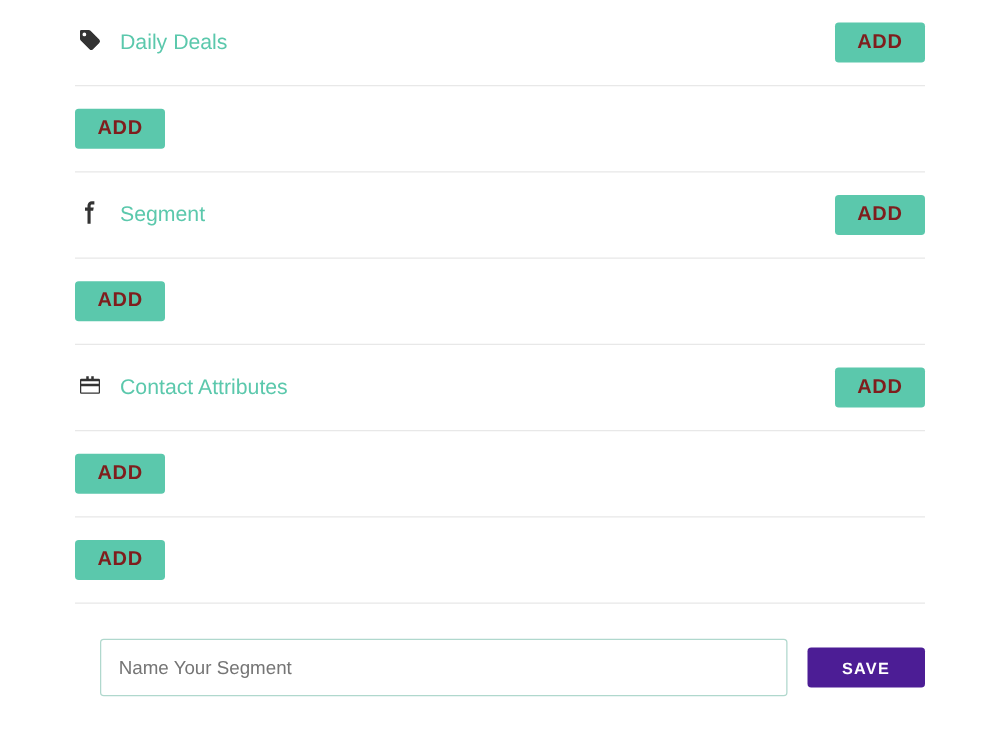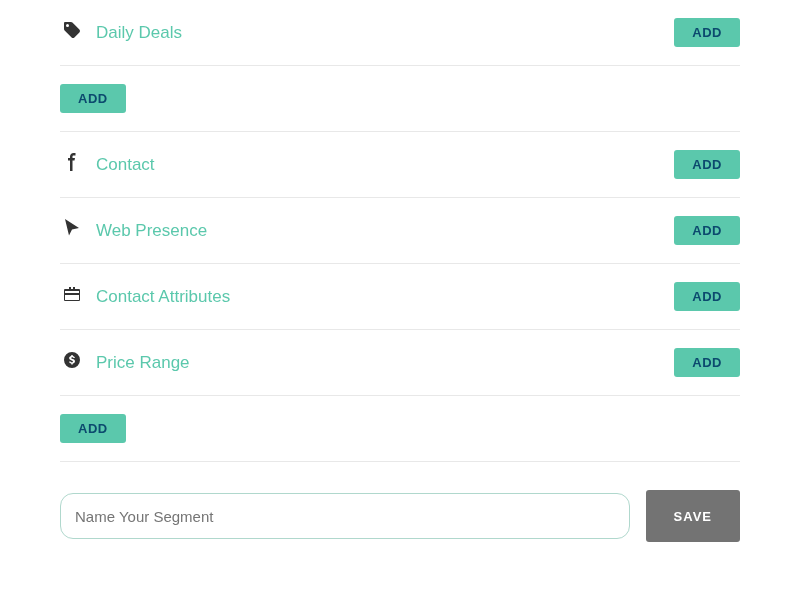--- a/index.html
+++ b/index.html
@@ -46,53 +46,54 @@
     .row-label {
       color: #5bc8ac;
       font-size: 17px;
       font-weight: 500;
       text-decoration: none;
       cursor: pointer;
     }
 
     .add-btn {
       background-color: #5bc8ac;
-      color: #0c4a6e;
+      color: #7f1d1d;
       border: none;
       padding: 7px 18px;
-      font-size: 13px;
+      font-size: 16px;
       font-weight: 600;
       letter-spacing: 0.5px;
       cursor: pointer;
       border-radius: 3px;
     }
 
     .bottom-bar {
       display: flex;
       align-items: center;
       gap: 16px;
       margin-top: 28px;
     }
 
     .segment-name-input {
       flex: 1;
       height: 46px;
       border: 1px solid #b0d8cd;
-      border-radius: 13px;
+      border-radius: 3px;
       padding: 0 14px;
       font-size: 15px;
       color: #0f766e;
       outline: none;
+      margin-left: 20px;
     }
 
     .save-btn {
-      background-color: #737373;
+      background-color: #4c1d95;
       color: #ffffff;
       border: none;
-      height: 52px;
+      height: 32px;
       padding: 0 28px;
       font-size: 13px;
       font-weight: 700;
       letter-spacing: 1px;
       cursor: pointer;
       border-radius: 3px;
     }
 
     
     .icon-svg {
@@ -116,49 +117,37 @@
         <button class="add-btn">ADD</button>
       </div>
       <div class="segment-row">
         <button class="add-btn">ADD</button>
       </div>
       <div class="segment-row">
         <div class="row-left">
           <span class="row-icon"><svg class="icon-svg" viewBox="0 0 20 20" xmlns="http://www.w3.org/2000/svg">
       <path d="M11.5 3.5h2V1h-2C9.57 1 8 2.57 8 4.5V6H6v2.5h2V19h2.5V8.5h2l.5-2.5h-2.5V4.5c0-.55.45-1 1-1z"></path>
     </svg></span>
-          <span class="row-label">Contact</span>
+          <span class="row-label">Segment</span>
         </div>
         <button class="add-btn">ADD</button>
       </div>
       <div class="segment-row">
-        <div class="row-left">
-          <span class="row-icon"><svg class="icon-svg" viewBox="0 0 20 20" xmlns="http://www.w3.org/2000/svg">
-      <path d="M3 1l14 9-7 1.5-3 6L3 1z"></path>
-    </svg></span>
-          <span class="row-label">Web Presence</span>
-        </div>
         <button class="add-btn">ADD</button>
       </div>
       <div class="segment-row">
         <div class="row-left">
           <span class="row-icon"><svg class="icon-svg" viewBox="0 0 20 20" xmlns="http://www.w3.org/2000/svg">
       <path d="M7 5V3h6v2h4a1 1 0 0 1 1 1v10a1 1 0 0 1-1 1H3a1 1 0 0 1-1-1V6a1 1 0 0 1 1-1h4zm2-2v2h2V3H9zm-6 4v2h14V7H3zm0 4v5h14v-5H3z"></path>
     </svg></span>
           <span class="row-label">Contact Attributes</span>
         </div>
         <button class="add-btn">ADD</button>
       </div>
       <div class="segment-row">
-        <div class="row-left">
-          <span class="row-icon"><svg class="icon-svg" viewBox="0 0 20 20" xmlns="http://www.w3.org/2000/svg">
-      <path d="M10 2a8 8 0 1 0 0 16A8 8 0 0 0 10 2zm.75 11.5v1h-1.5v-1c-1.2-.2-2.1-1-2.1-2.1h1.5c0 .5.5.9 1.1.9.7 0 1.2-.35 1.2-.9 0-.5-.3-.75-1.3-1-1.3-.3-2.5-.9-2.5-2.3 0-1.1.9-1.9 2.1-2.1V5h1.5v1c1.2.2 2.1 1 2.1 2.1H11.4c0-.5-.5-.9-1.1-.9-.7 0-1.1.35-1.1.8 0 .5.3.7 1.35 1 1.35.35 2.45.95 2.45 2.3 0 1.1-.9 1.95-2.1 2.2z"></path>
-    </svg></span>
-          <span class="row-label">Price Range</span>
-        </div>
         <button class="add-btn">ADD</button>
       </div>
       <div class="segment-row">
         <button class="add-btn">ADD</button>
       </div>
     </div>
 
   <div class="bottom-bar">
     <input class="segment-name-input" type="text" placeholder="Name Your Segment" style="">
     <button class="save-btn">SAVE</button>

